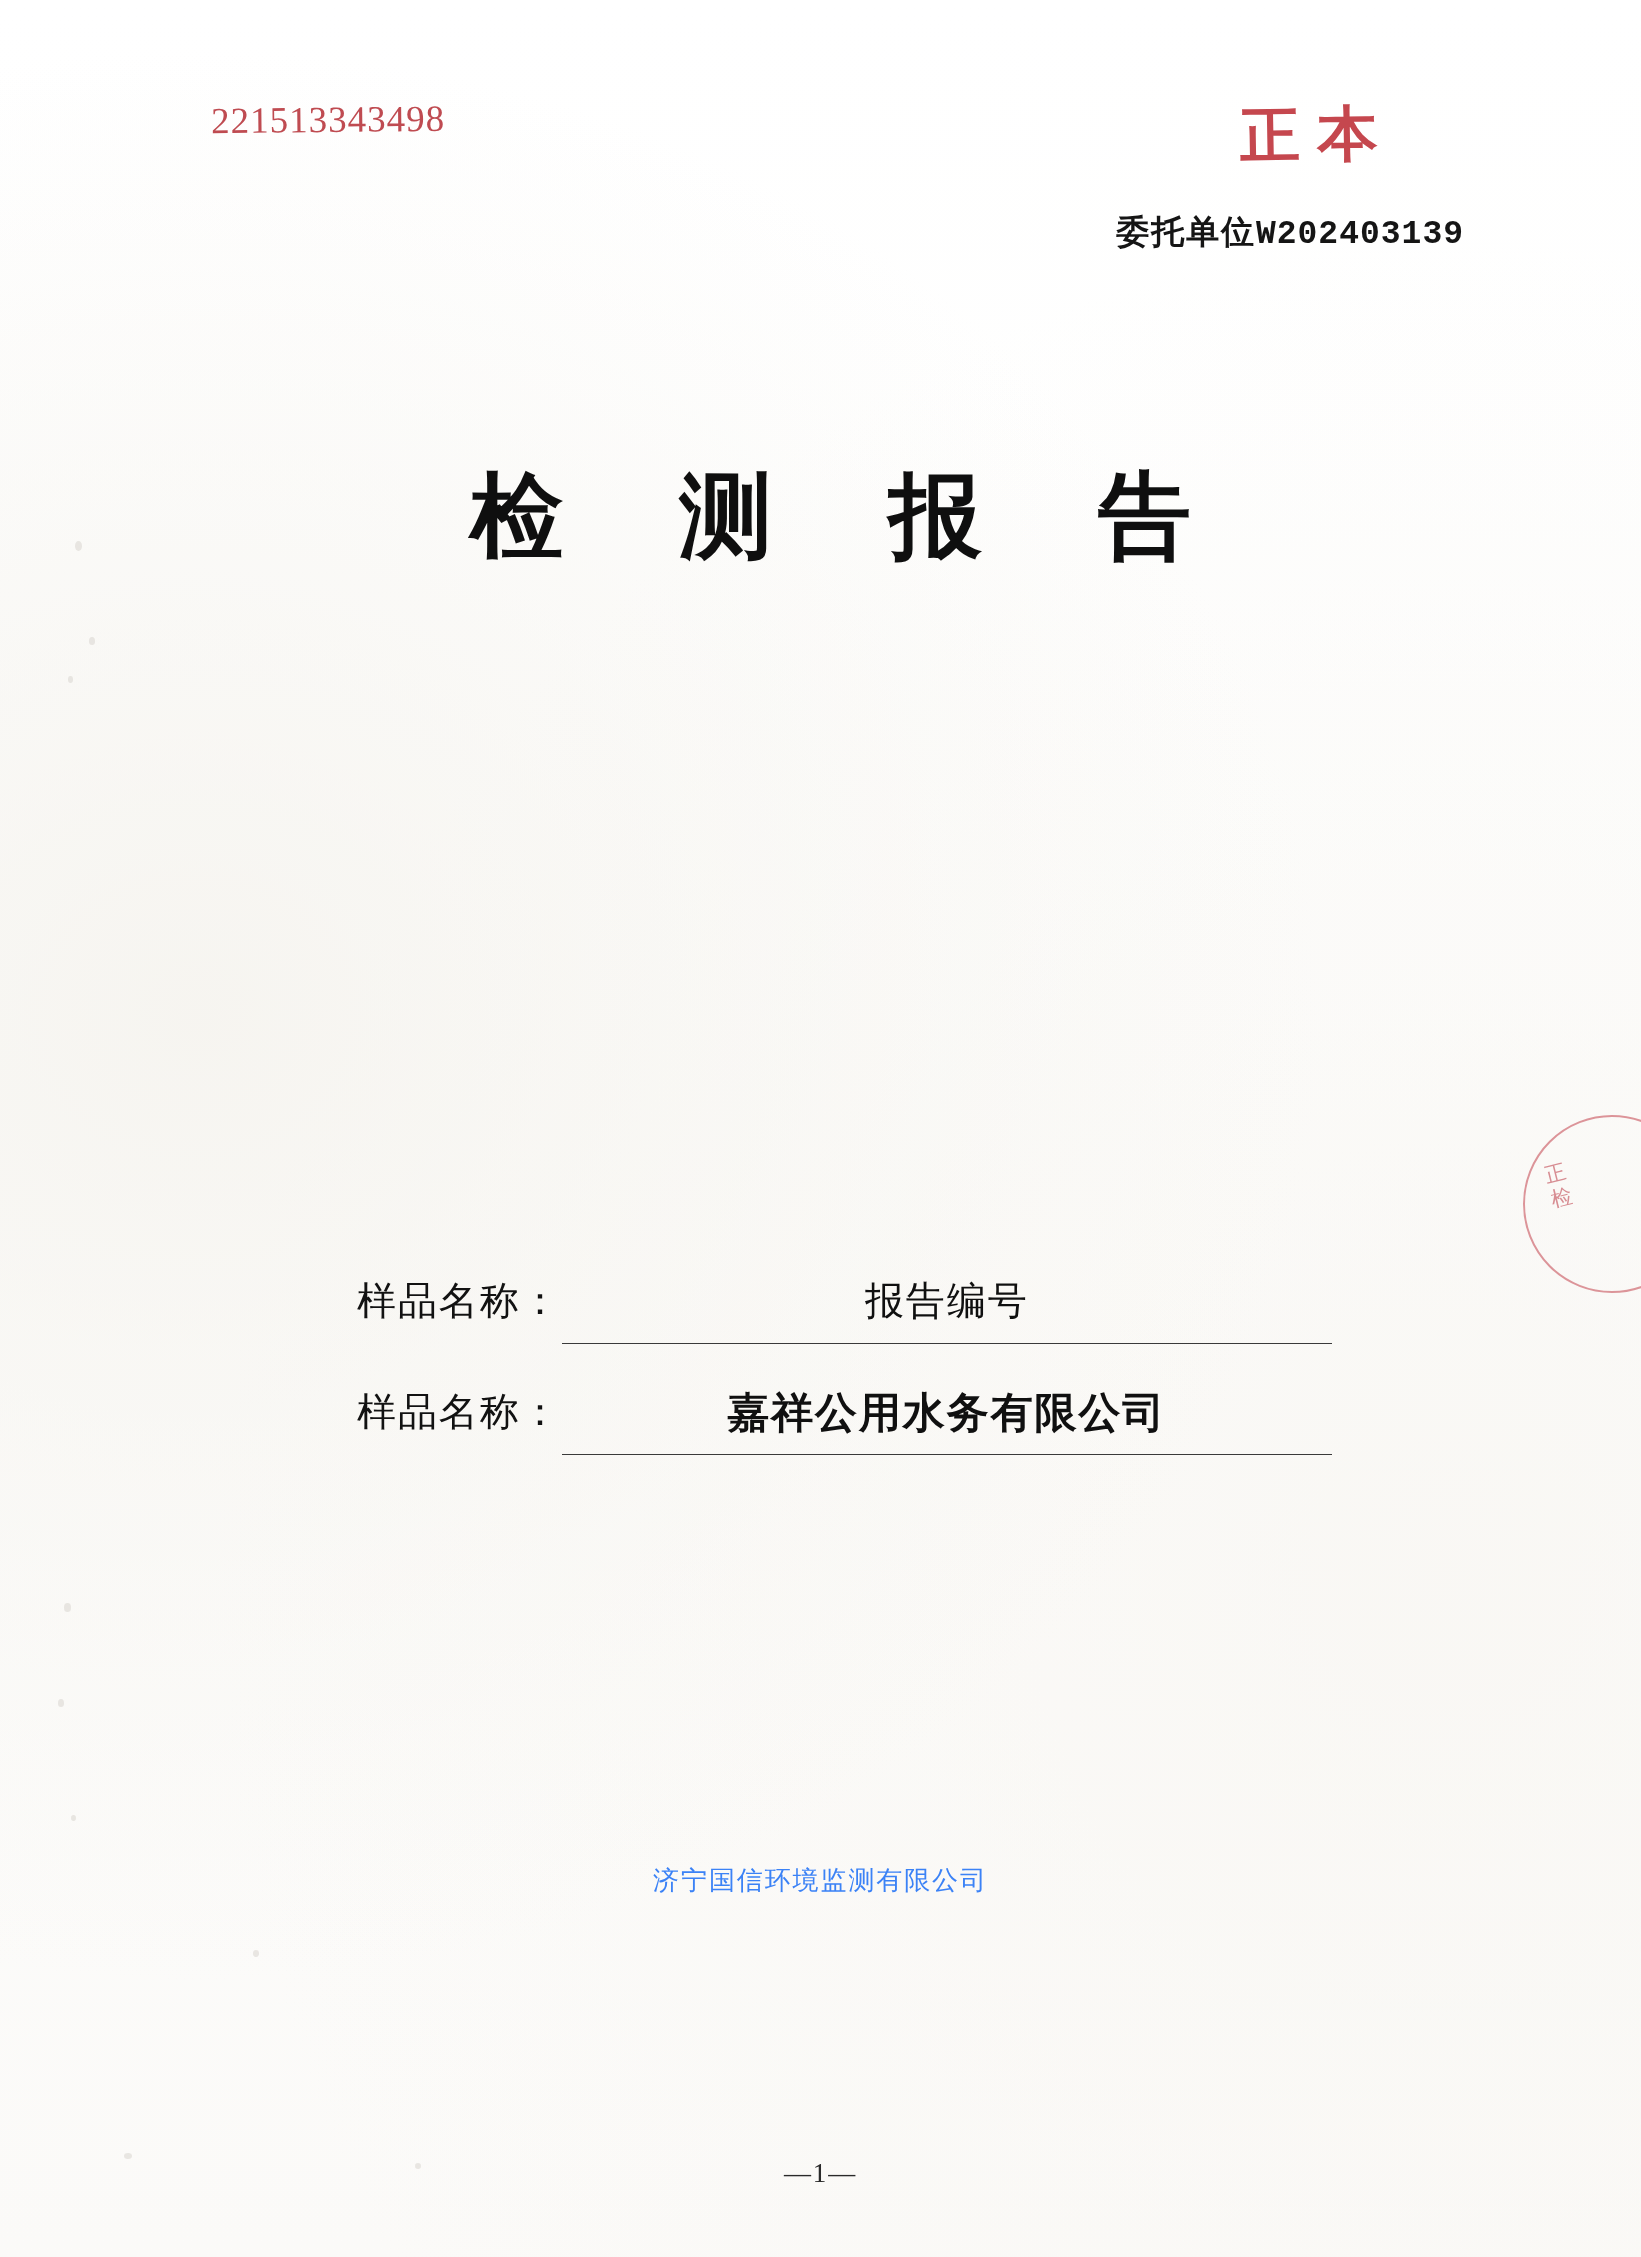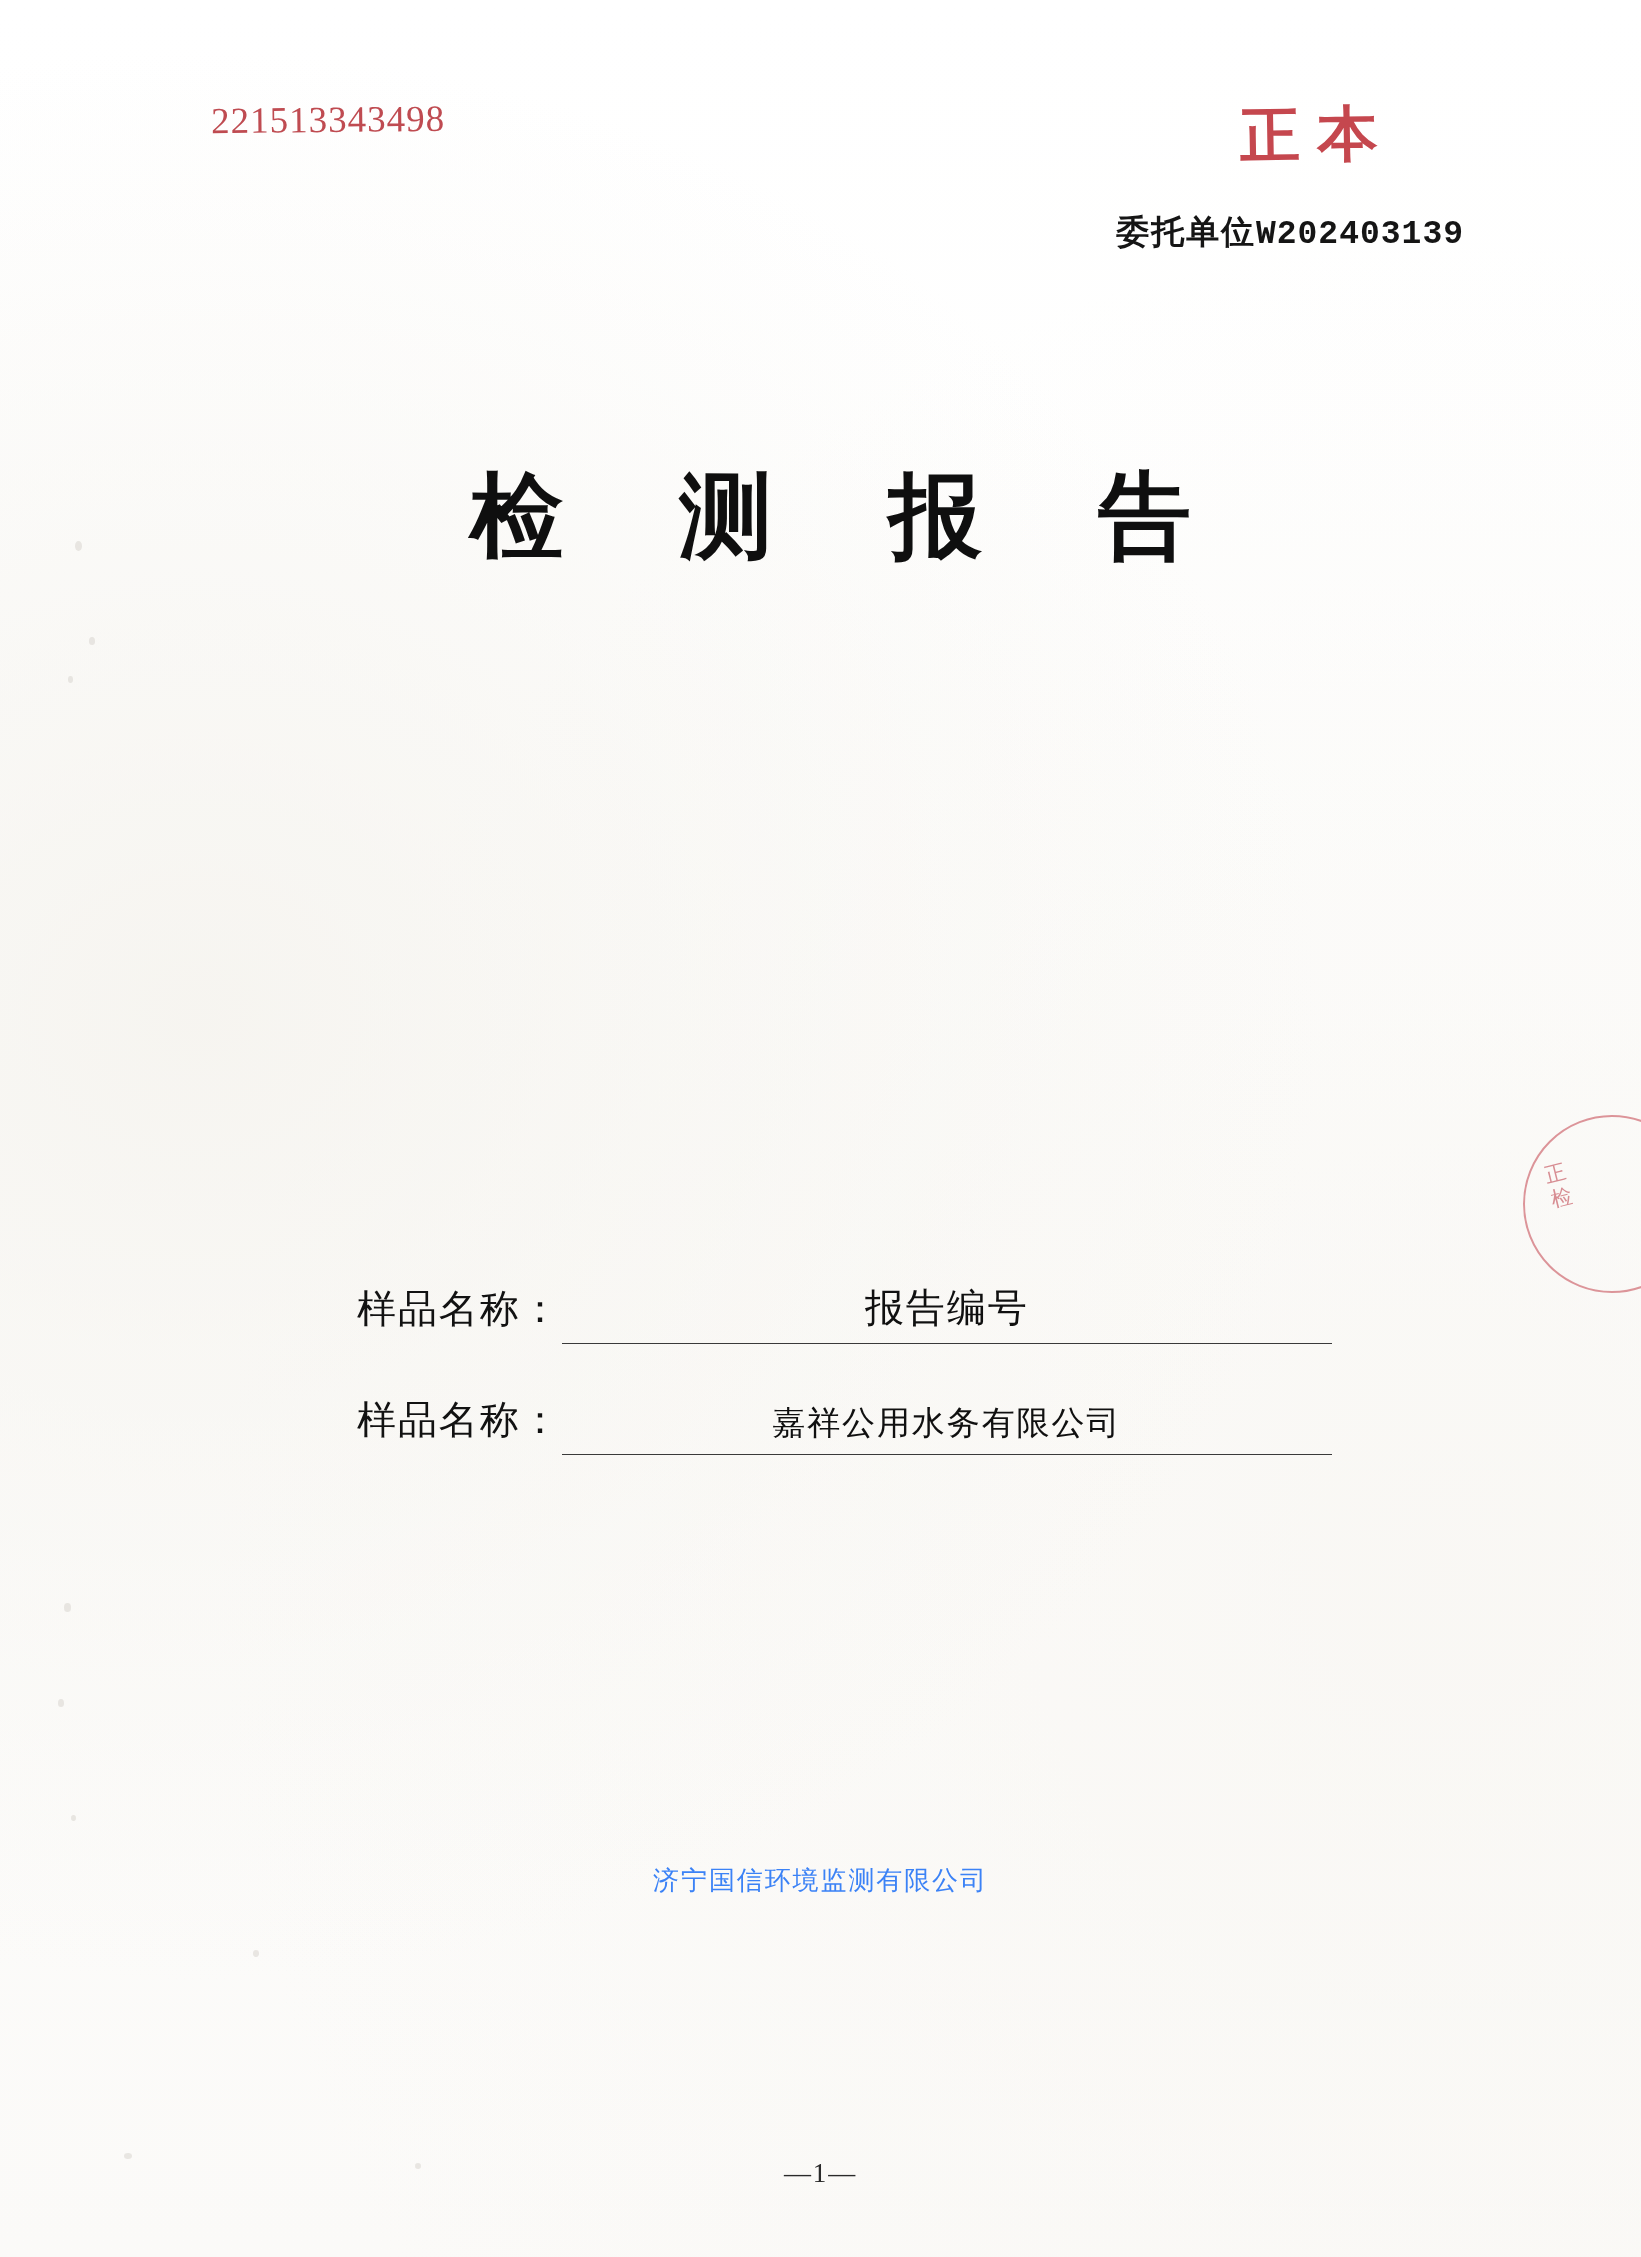--- a/index.html
+++ b/index.html
@@ -106,21 +106,20 @@
 
   
   .fields {
     position: absolute;
     left: 357px;
     top: 1274px;
     width: 975px;
   }
   .field-row {
     display: flex;
-    align-items: flex-end;
     margin-bottom: 41px;
     height: 70px;
   }
   .field-label {
     font-size: 39px;
     letter-spacing: 1.9px;
     white-space: nowrap;
     color: #121212;
     padding-bottom: 7.7px;
     font-family: "DejaVu Serif", "Liberation Serif", serif;
@@ -129,22 +128,22 @@
     flex: 1;
     border-bottom: 1.9px solid #3a3a3a;
     text-align: center;
     font-size: 39px;
     letter-spacing: 1.9px;
     padding-bottom: 7.7px;
     color: #101010;
     font-family: "DejaVu Serif", "Liberation Serif", serif;
   }
   .field-row.client .field-value {
-    font-size: 33px;
-    font-weight: normal;
+    font-size: 42px;
+    font-weight: bold;
   }
 
   
   .issuer {
     position: absolute;
     left: 0;
     right: 0;
     top: 1863px;
     text-align: center;
     font-size: 26px;

